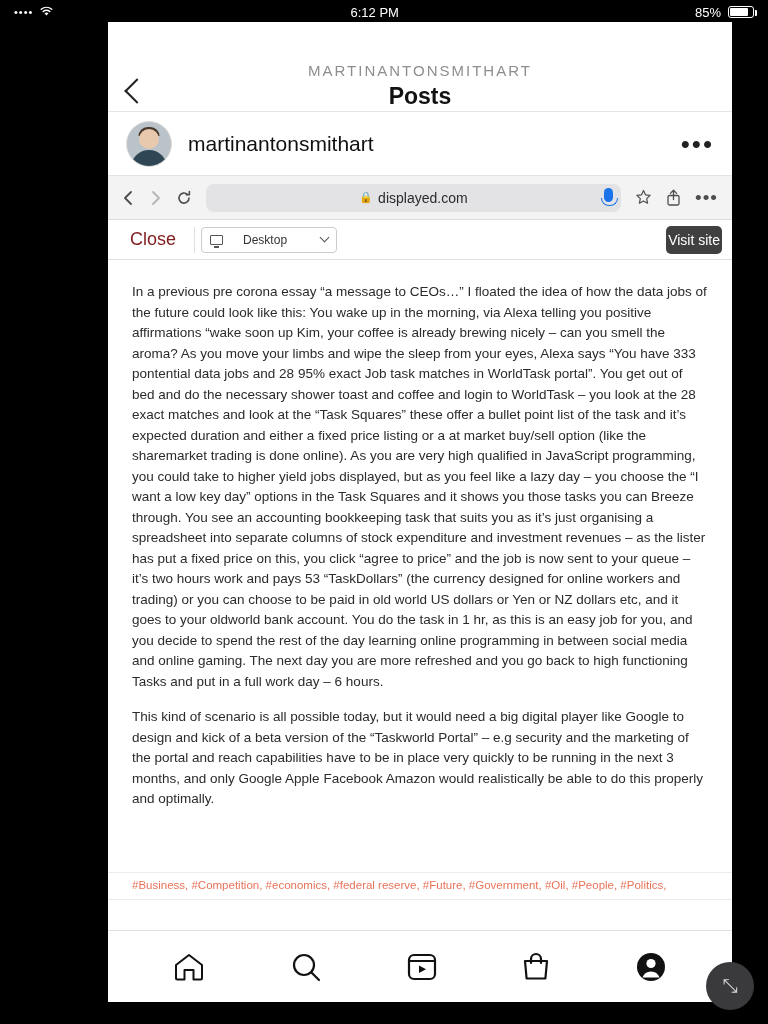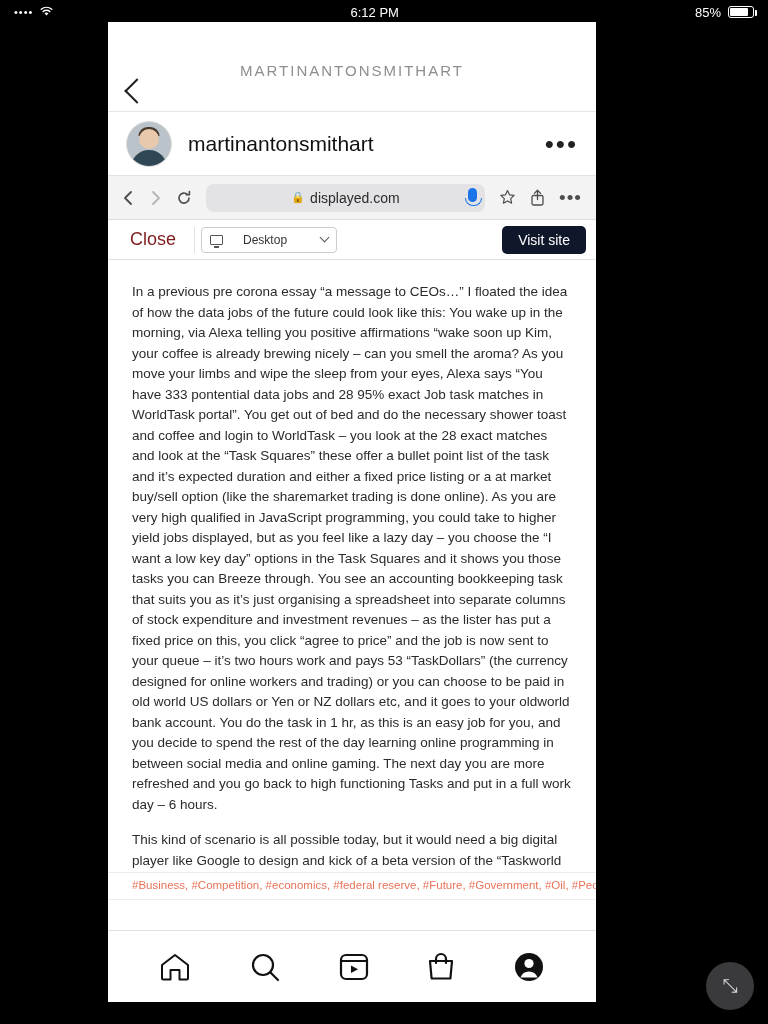--- a/index.html
+++ b/index.html
@@ -35,21 +35,21 @@
     width: 2px; height: 6px; background: #fff; border-radius: 0 1px 1px 0;
   }
   .battery .fill {
     position: absolute; left: 1px; top: 1px; bottom: 1px;
     width: 18px; background: #fff; border-radius: 1px;
   }
 
   
   .app {
     position: absolute; left: 108px; top: 22px;
-    width: 488px; height: 980px;
+    width: 624px; height: 980px;
     background: #fff;
     overflow: hidden;
   }
 
   
   .nav {
     position: relative; height: 90px; border-bottom: 1px solid #e6e6e6;
     background: #fff;
   }
   .back-chevron {
@@ -145,23 +145,23 @@
     content:""; position:absolute; left: 3px; bottom: -4px;
     width: 5px; height: 2px; background: #555;
   }
   .chev-down {
     margin-left: auto;
     width: 7px; height: 7px;
     border-right: 1.4px solid #555; border-bottom: 1.4px solid #555;
     transform: rotate(45deg); position: relative; top: -2px;
   }
   .visit-site {
-    margin-left: auto; background: #0f172a; color: #fff;
+    margin-left: auto; background: #404040; color: #fff;
     font-size: 14px; border-radius: 5px;
-    padding: 6px 16px; cursor: pointer;
+    padding: 6px 2px; cursor: pointer;
   }
 
   
   .post-body {
     padding: 22px 24px 0 24px;
     height: 612px; overflow: hidden; background: #fff;
   }
   .post-body p {
     font-size: 13.5px; line-height: 1.52; color: #2b2b2b;
     margin-bottom: 15px; text-align: left;
@@ -226,20 +226,21 @@
           <span class="fill"></span>
         </span>
     </div>
   </div>
 
   <div class="app">
 
     <div class="nav">
       <div class="back-chevron"></div>
       <div class="nav-sub">MARTINANTONSMITHART</div>
+      <div class="nav-title">Posts</div>
     </div>
 
     <div class="account">
       <div class="avatar">
         <div class="hair"></div>
           <div class="face"></div>
           <div class="body"></div>
       </div>
       <div class="account-name">martinantonsmithart</div>
       <div class="more-dots">•••</div>

